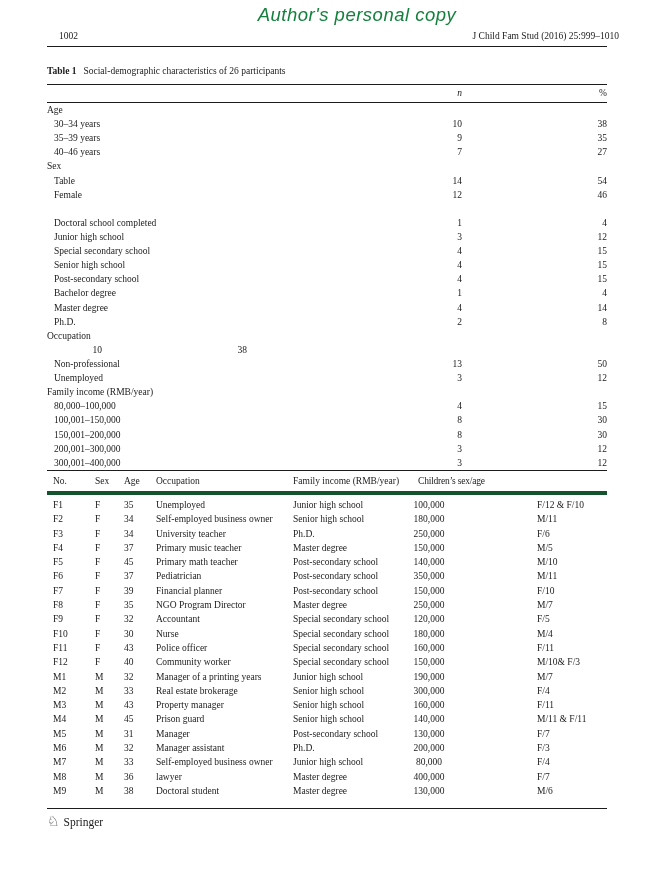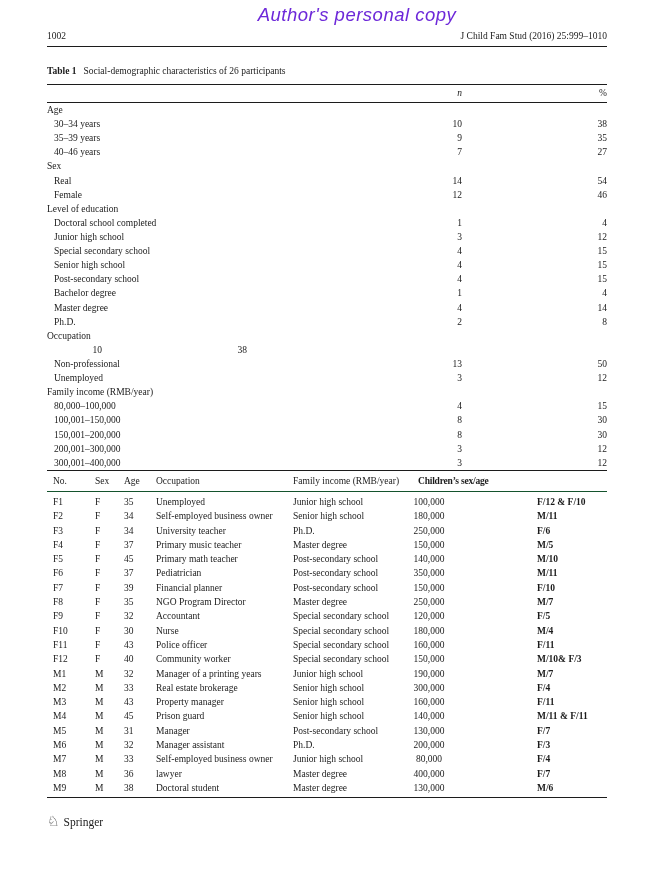--- a/index.html
+++ b/index.html
@@ -6,54 +6,54 @@
   body{
     width:662px;height:879px;position:relative;background:#ffffff;
     font-family:"Liberation Serif","DejaVu Serif",serif;
     color:#1b1b1b;overflow:hidden;
   }
   .abs{position:absolute;}
   
   .watermark{
     top:4px;left:16px;right:0;text-align:center;
     font-family:"Liberation Sans","DejaVu Sans",sans-serif;
-    font-style:italic;font-size:18.5px;color:#6d28d9;letter-spacing:0.5px;padding-left:36px;
+    font-style:italic;font-size:18.5px;color:#15803d;letter-spacing:0.5px;padding-left:36px;
   }
   
   .page-header{
-    top:31px;left:47px;width:560px;display:flex;justify-content:space-between;
+    top:31px;left:59px;width:560px;display:flex;justify-content:space-between;
     font-size:9.5px;line-height:11px;
   }
   .header-rule{top:46px;left:47px;width:560px;height:1px;background:#1c1c1c;}
   
   .caption{top:65px;left:47px;width:560px;font-size:9.5px;line-height:12px;}
   .caption b{margin-right:7px;margin-top:27px;}
   
   .table1{top:84px;left:47px;width:560px;border-top:1.2px solid #1c1c1c;}
   .t1-header{display:flex;height:17px;line-height:17px;border-bottom:1px solid #1c1c1c;font-size:9.5px;}
   .t1-header .t1-label{flex:1;}
   .t1-n{width:55px;text-align:right;}
   .t1-pct{width:145px;text-align:right;}
   .t1-header .t1-n{font-style:italic;}
   .t1-row{display:flex;height:14.12px;line-height:14.12px;font-size:9.5px;}
   .t1-row .t1-label{flex:1;white-space:nowrap;}
   .t1-row.item .t1-label{padding-left:7px;}
   
   .table2{top:470px;left:47px;width:560px;border-top:1px solid #1c1c1c;}
-  .t2-header{display:flex;height:20px;line-height:20px;border-bottom:1px solid #14532d;font-size:9.5px;}
-  .t2-body{padding-top:3px;padding-bottom:2px;border-bottom:1.2px solid #1c1c1c;}
+  .t2-header{display:flex;height:20px;line-height:20px;border-bottom:4px solid #14532d;font-size:9.5px;}
+  .t2-body{padding-top:3px;padding-bottom:10px;border-bottom:1.2px solid #1c1c1c;}
   .t2-row{display:flex;height:14.3px;line-height:14.3px;font-size:9.5px;}
   .t2-cell{white-space:nowrap;overflow:visible;}
   .c-no{width:48px;padding-left:6px;box-sizing:border-box;}
   .c-sex{width:29px;}
   .c-age{width:32px;}
   .c-occ{width:137px;}
   .c-edu{width:119px;}
   .c-inc{width:125px;}
-  .c-child{flex:1;font-weight:bold;}
+  .c-child{flex:1;}
   .t2-header .c-child{letter-spacing:-0.2px;}
   .inc-num{display:inline-block;width:34px;text-align:center;}
   
   .springer{top:815px;left:47px;display:flex;align-items:center;font-size:11.5px;}
   .knight{font-size:14px;line-height:14px;margin-right:4px;}
 </style>
 </head>
 <body>
 
 <div class="abs watermark">Author's personal copy</div>
@@ -94,31 +94,30 @@
         <span class="t1-label">40–46 years</span>
         <span class="t1-n">7</span>
         <span class="t1-pct">27</span>
       </div>
       <div class="t1-row group">
         <span class="t1-label">Sex</span>
         <span class="t1-n"></span>
         <span class="t1-pct"></span>
       </div>
       <div class="t1-row item">
-        <span class="t1-label">Real</span>
+        <span class="t1-label">Table</span>
         <span class="t1-n">14</span>
         <span class="t1-pct">54</span>
       </div>
       <div class="t1-row item">
         <span class="t1-label">Female</span>
         <span class="t1-n">12</span>
         <span class="t1-pct">46</span>
       </div>
       <div class="t1-row group">
-        <span class="t1-label">Level of education</span>
         <span class="t1-n"></span>
         <span class="t1-pct"></span>
       </div>
       <div class="t1-row item">
         <span class="t1-label">Doctoral school completed</span>
         <span class="t1-n">1</span>
         <span class="t1-pct">4</span>
       </div>
       <div class="t1-row item">
         <span class="t1-label">Junior high school</span>

